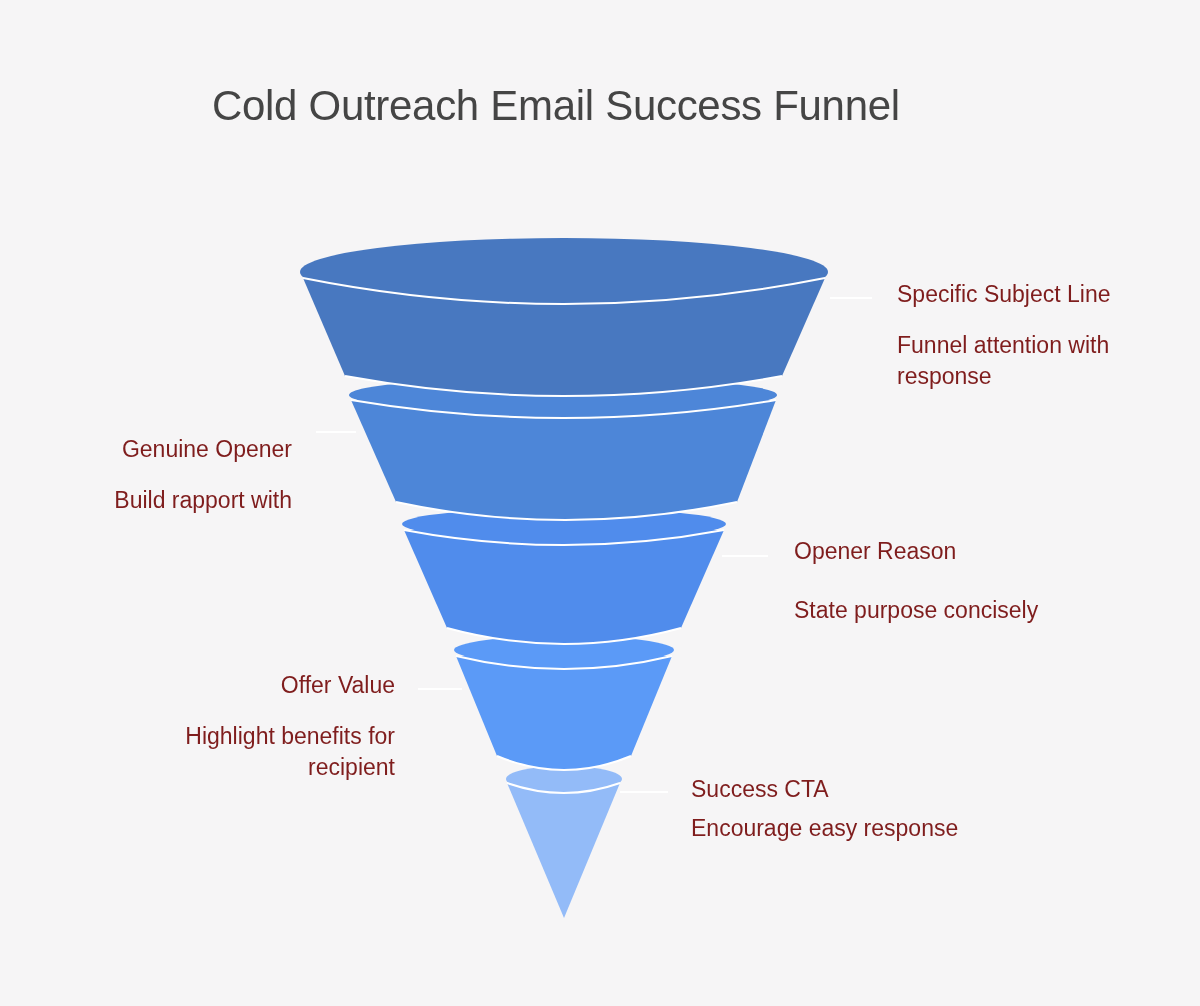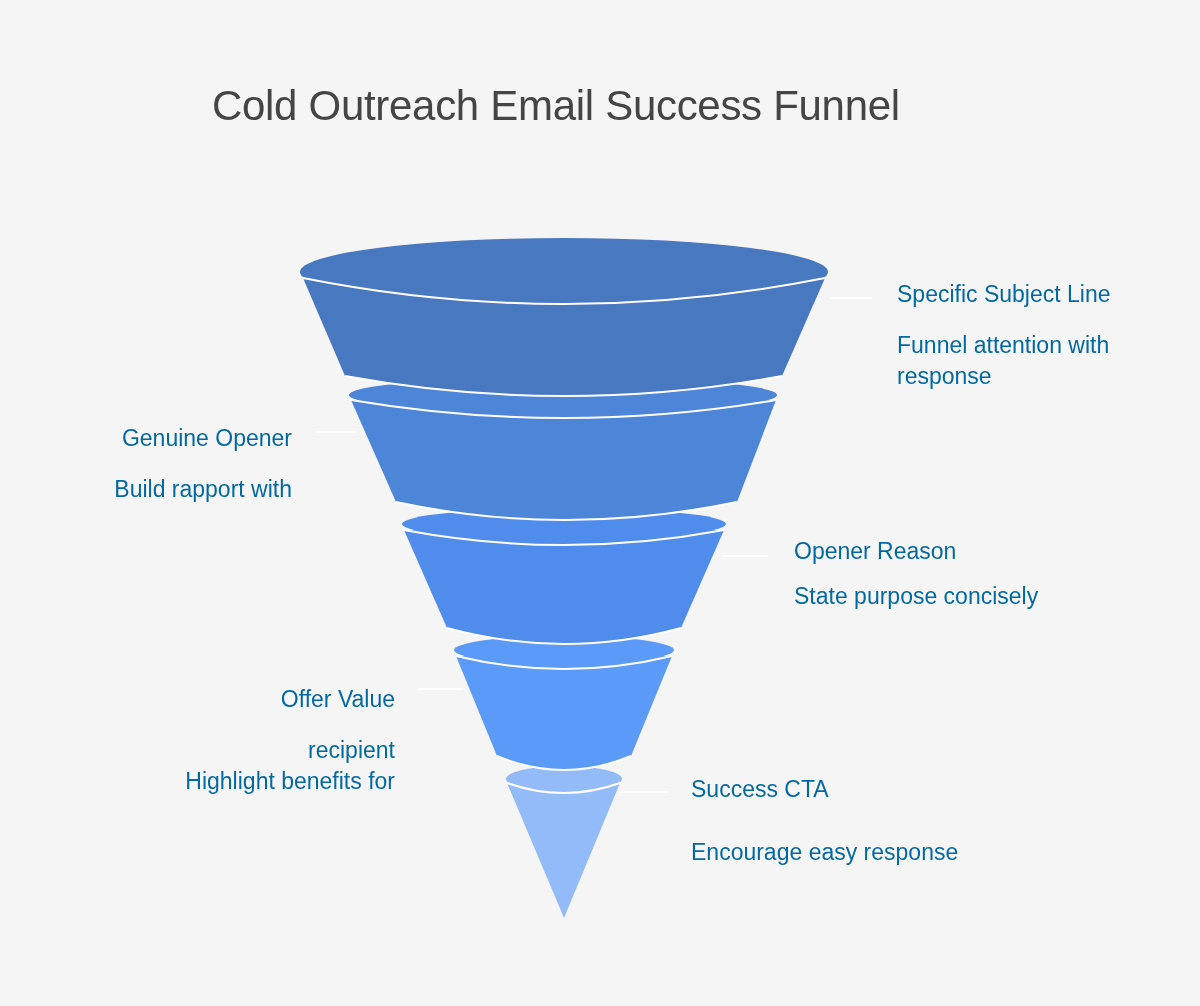--- a/index.html
+++ b/index.html
@@ -18,21 +18,21 @@
       font-weight: normal;
       color: #454545;
       letter-spacing: -0.3px;
       white-space: nowrap;
     }
     svg.funnel { position: absolute; left: 0; top: 0; }
     .label {
       position: absolute;
       font-size: 23px;
       line-height: 31px;
-      color: #0369a1;
+      color: #7f1d1d;
       white-space: nowrap;
     }
     .label .heading { display: block; }
     .label .desc { display: block; margin-top: 20px; }
     .label.right { text-align: left; }
     .label.left { text-align: right; }
   </style>
 </head>
 <body>
 
@@ -82,40 +82,40 @@
 </svg>
 
 <div class="label right" style="left:897px; top:279px;">
   <span class="heading">Specific Subject Line</span>
   <span class="desc" style="margin-top:20px;">
     <span style="display:block">Funnel attention with</span>
     <span style="display:block">response</span>
   </span>
 </div>
 
-<div class="label left" style="right:908px; top:423px;">
+<div class="label left" style="right:908px; top:434px;">
   <span class="heading">Genuine Opener</span>
   <span class="desc" style="margin-top:20px;">
     <span style="display:block">Build rapport with</span>
   </span>
 </div>
 
 <div class="label right" style="left:794px; top:536px;">
   <span class="heading">Opener Reason</span>
-  <span class="desc" style="margin-top:14px;text-align:center;">
+  <span class="desc" style="margin-top:28px;text-align:center;">
     <span style="display:block">State purpose concisely</span>
   </span>
 </div>
 
-<div class="label left" style="right:805px; top:670px;margin-top:14px;">
+<div class="label left" style="right:805px; top:670px;">
   <span class="heading">Offer Value</span>
   <span class="desc" style="margin-top:20px;">
+    <span style="display:block">Highlight benefits for</span>
     <span style="display:block">recipient</span>
-    <span style="display:block">Highlight benefits for</span>
   </span>
 </div>
 
 <div class="label right" style="left:691px; top:774px;">
   <span class="heading">Success CTA</span>
-  <span class="desc" style="margin-top:32px;">
+  <span class="desc" style="margin-top:8px;">
     <span style="display:block">Encourage easy response</span>
   </span>
 </div>
 
 </body></html>

